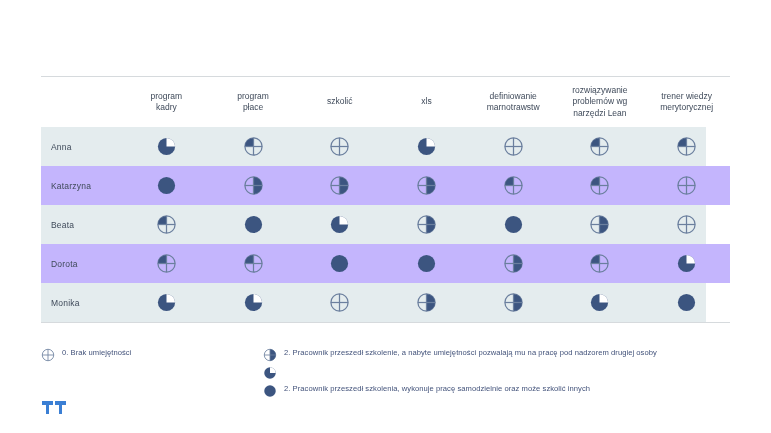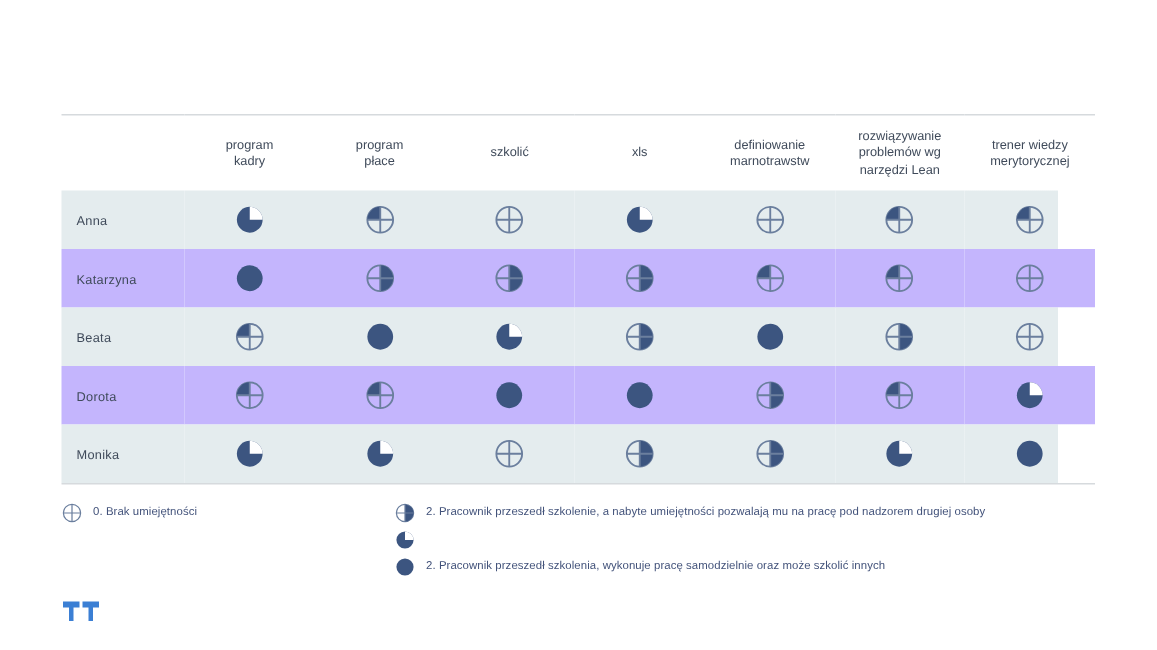--- a/index.html
+++ b/index.html
@@ -93,21 +93,21 @@
 
   
   .legend {
     position: absolute;
     left: 41px;
     top: 332px;
     width: 700px;
   }
   .legend-col {
     position: absolute;
-    top: 0;
+    top: 12px;
   }
   .legend-col.left  { left: 0px;   width: 210px; }
   .legend-col.right { left: 222px; width: 500px; }
 
   .legend-item {
     display: flex;
     align-items: center;
     height: 17px;
     margin-bottom: 1px;
   }

